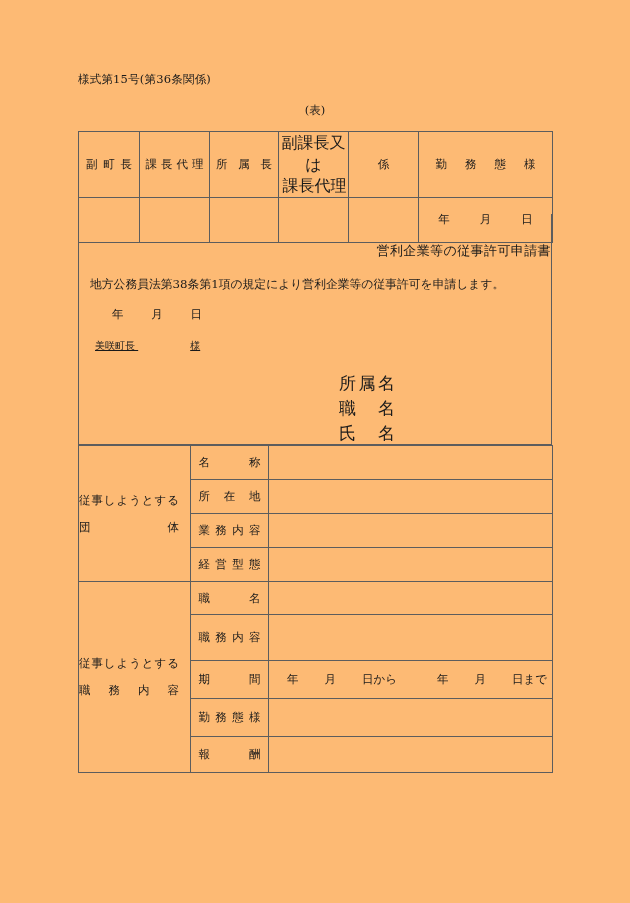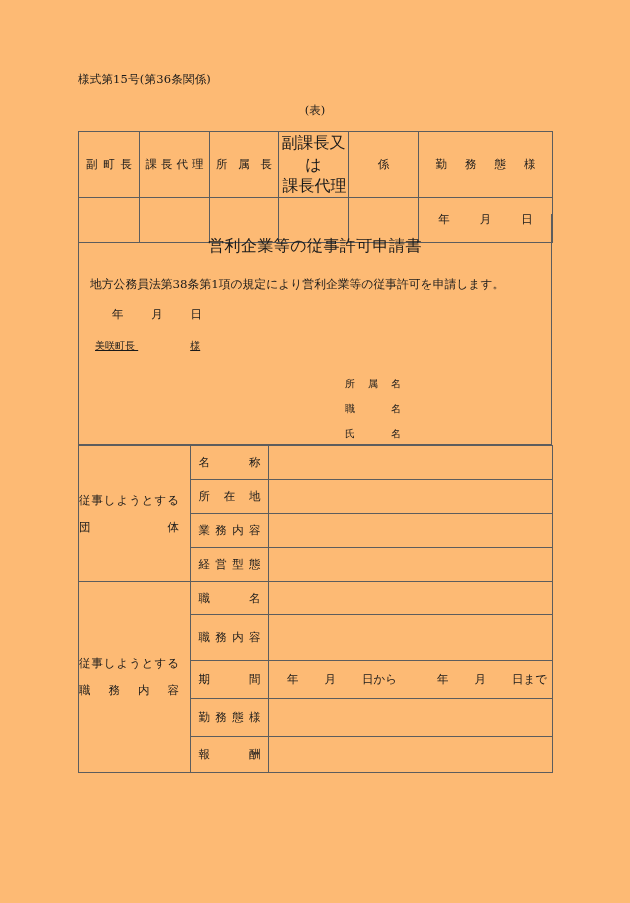--- a/index.html
+++ b/index.html
@@ -92,24 +92,24 @@
     top: 214px;
     width: 474px;
     height: 231px;
     border: 1px solid #5d5d5d;
     border-top: none;
     box-sizing: border-box;
   }
   .doc-title {
     position: absolute;
     left: 0;
-    top: 22px;
+    top: 28px;
     width: 100%;
-    text-align: center;
-    font-size: 16px;
+    text-align: right;
+    font-size: 13px;
     letter-spacing: 0.4px;
   }
   .body-sentence {
     position: absolute;
     left: 11px;
     top: 63px;
     font-size: 11.8px;
     letter-spacing: 0px;
     white-space: nowrap;
   }
@@ -124,23 +124,23 @@
     left: 16px;
     top: 125px;
     font-size: 10px;
     white-space: nowrap;
     text-decoration: underline;
   }
   .addressee .sama { margin-left: 52px; }
 
   .signature {
     position: absolute;
-    left: 266px;
+    left: 260px;
     top: 157px;
-    font-size: 10px;
+    font-size: 17px;
     line-height: 25px;
   }
   .signature div { white-space: nowrap; }
 
   
   #detail-table { top: 445px; }
   #detail-table td { border: 1px solid #5d5d5d; }
   .cat-cell {
     width: 112px;
     text-align: left;

